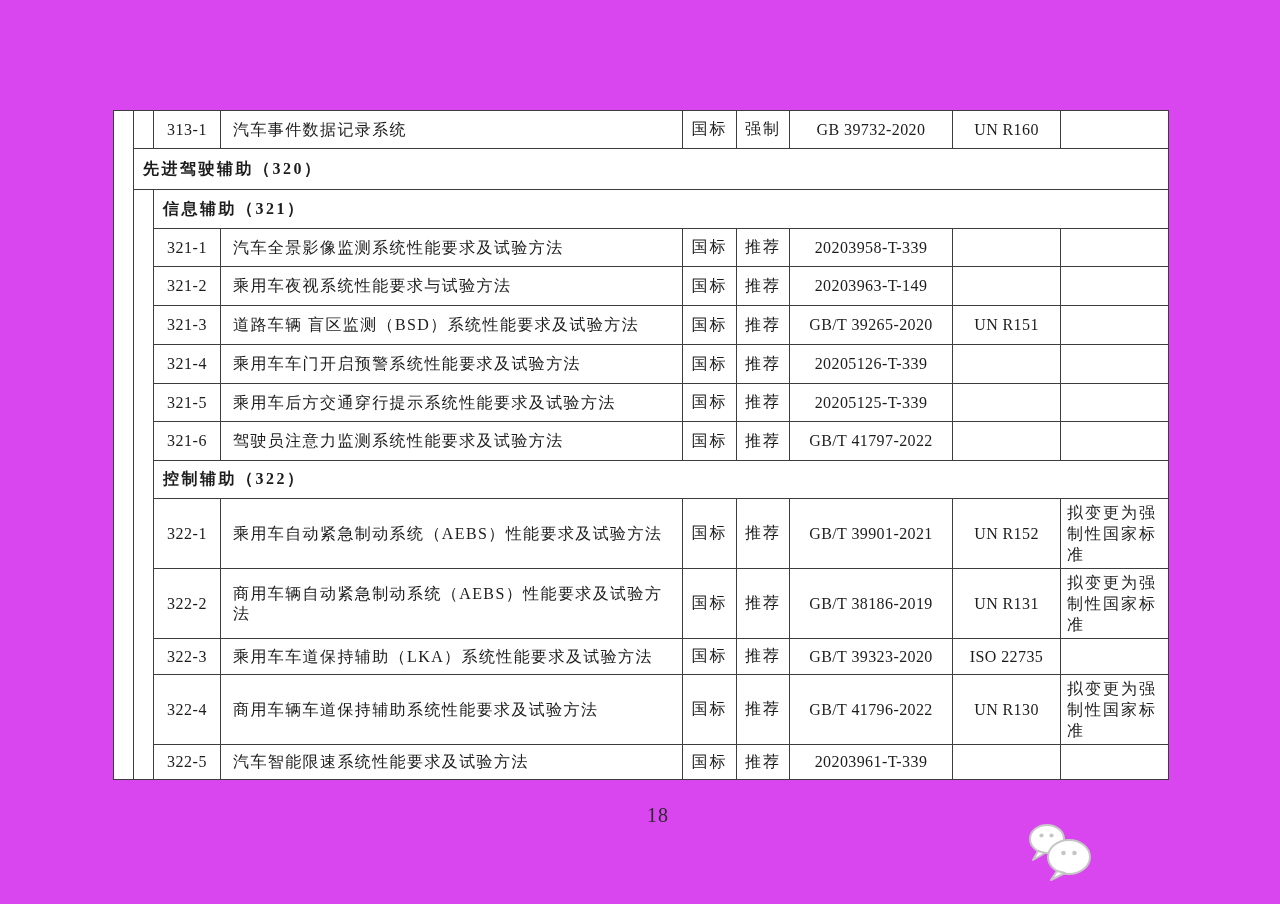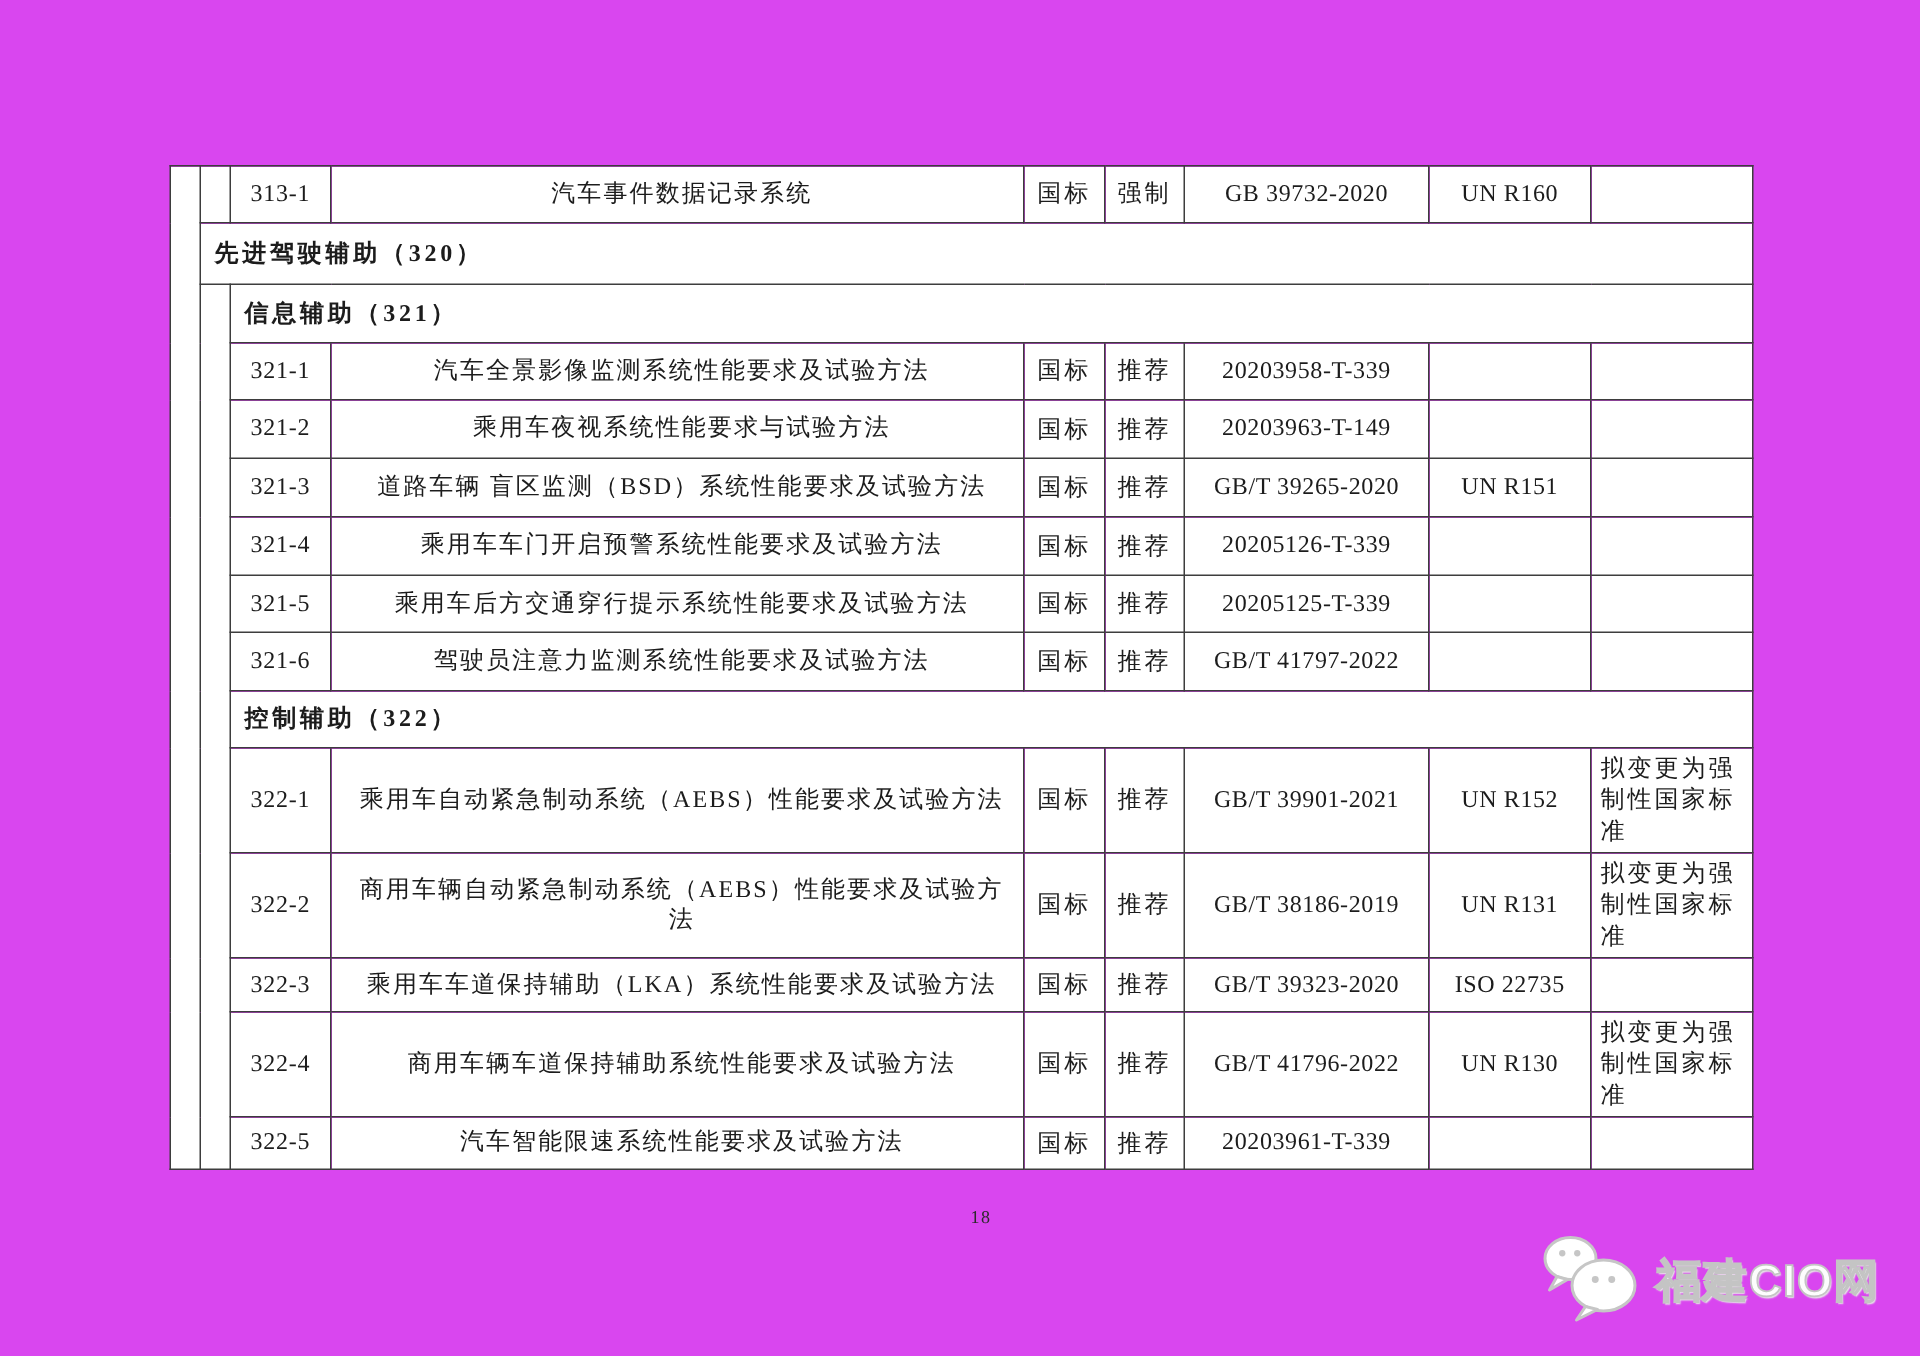--- a/index.html
+++ b/index.html
@@ -32,21 +32,21 @@
     vertical-align: middle;
     overflow: hidden;
     background: #ffffff;
   }
   td.strip-cell { background: #ffffff; }
   td.num-cell {
     text-align: center;
     letter-spacing: 0.5px;
   }
   td.desc-cell {
-    text-align: center;
+    text-align: left;
     padding: 2px 6px 2px 12px;
     letter-spacing: 1.4px;
     line-height: 20px;
   }
   td.center-cell {
     text-align: center;
     letter-spacing: 2px;
   }
   td.stdno-cell, td.intl-cell {
     text-align: center;
@@ -65,21 +65,21 @@
     padding-left: 9px;
     letter-spacing: 2.5px;
     font-family: Liberation Serif, serif;
   }
 
   
   .page-number {
     position: absolute;
     left: 647px;
     top: 804px;
-    font-size: 12px;
+    font-size: 20px;
     letter-spacing: 1px;
     color: #2a2a2a;
   }
 
   
   .watermark {
     position: absolute;
     left: 1026px;
     top: 822px;
     display: flex;
@@ -250,16 +250,15 @@
           <path d="M31 49 L25 58 L39 51 Z" stroke-linejoin="round"></path>
         </g>
         <g fill="#c6c6c6" stroke="none">
           <circle cx="15.5" cy="13.5" r="2.1"></circle>
           <circle cx="25.5" cy="13.5" r="2.1"></circle>
           <circle cx="37.5" cy="31" r="2.3"></circle>
           <circle cx="48.5" cy="31" r="2.3"></circle>
         </g>
       </svg>
     </span>
-    <span class="watermark-text">福建CIO网</span>
   </div>
 
 </div>
 
 </body></html>

